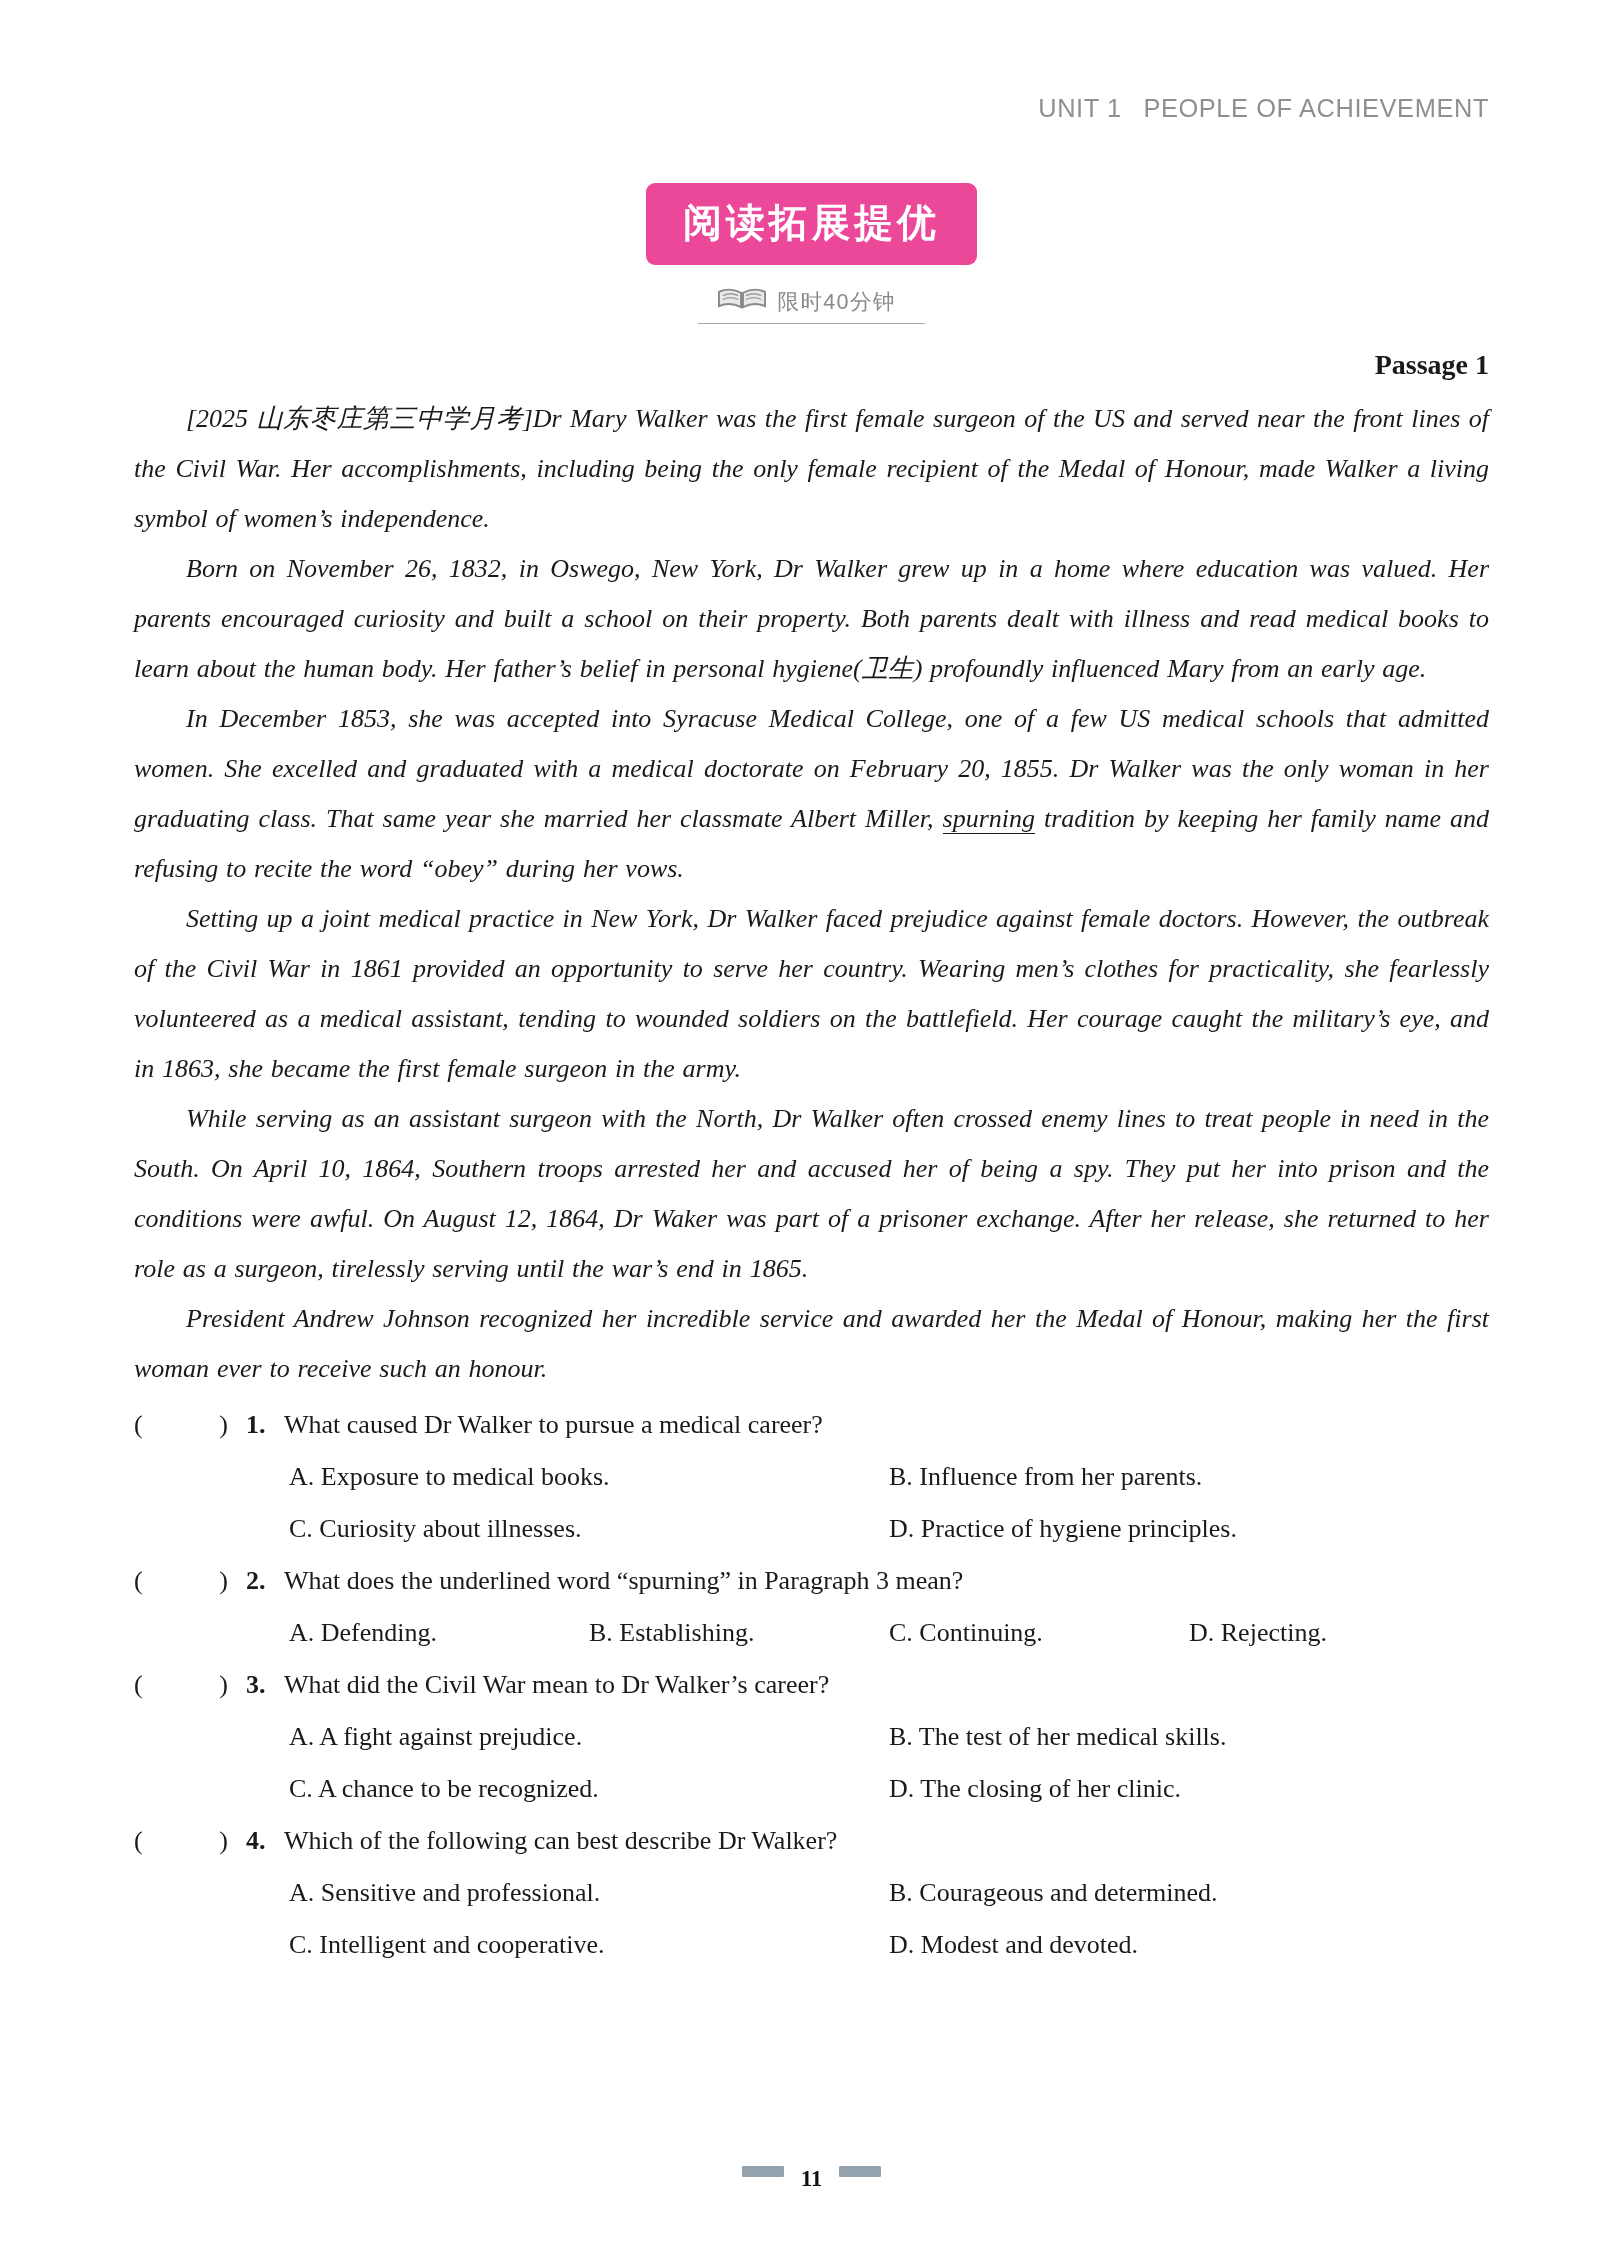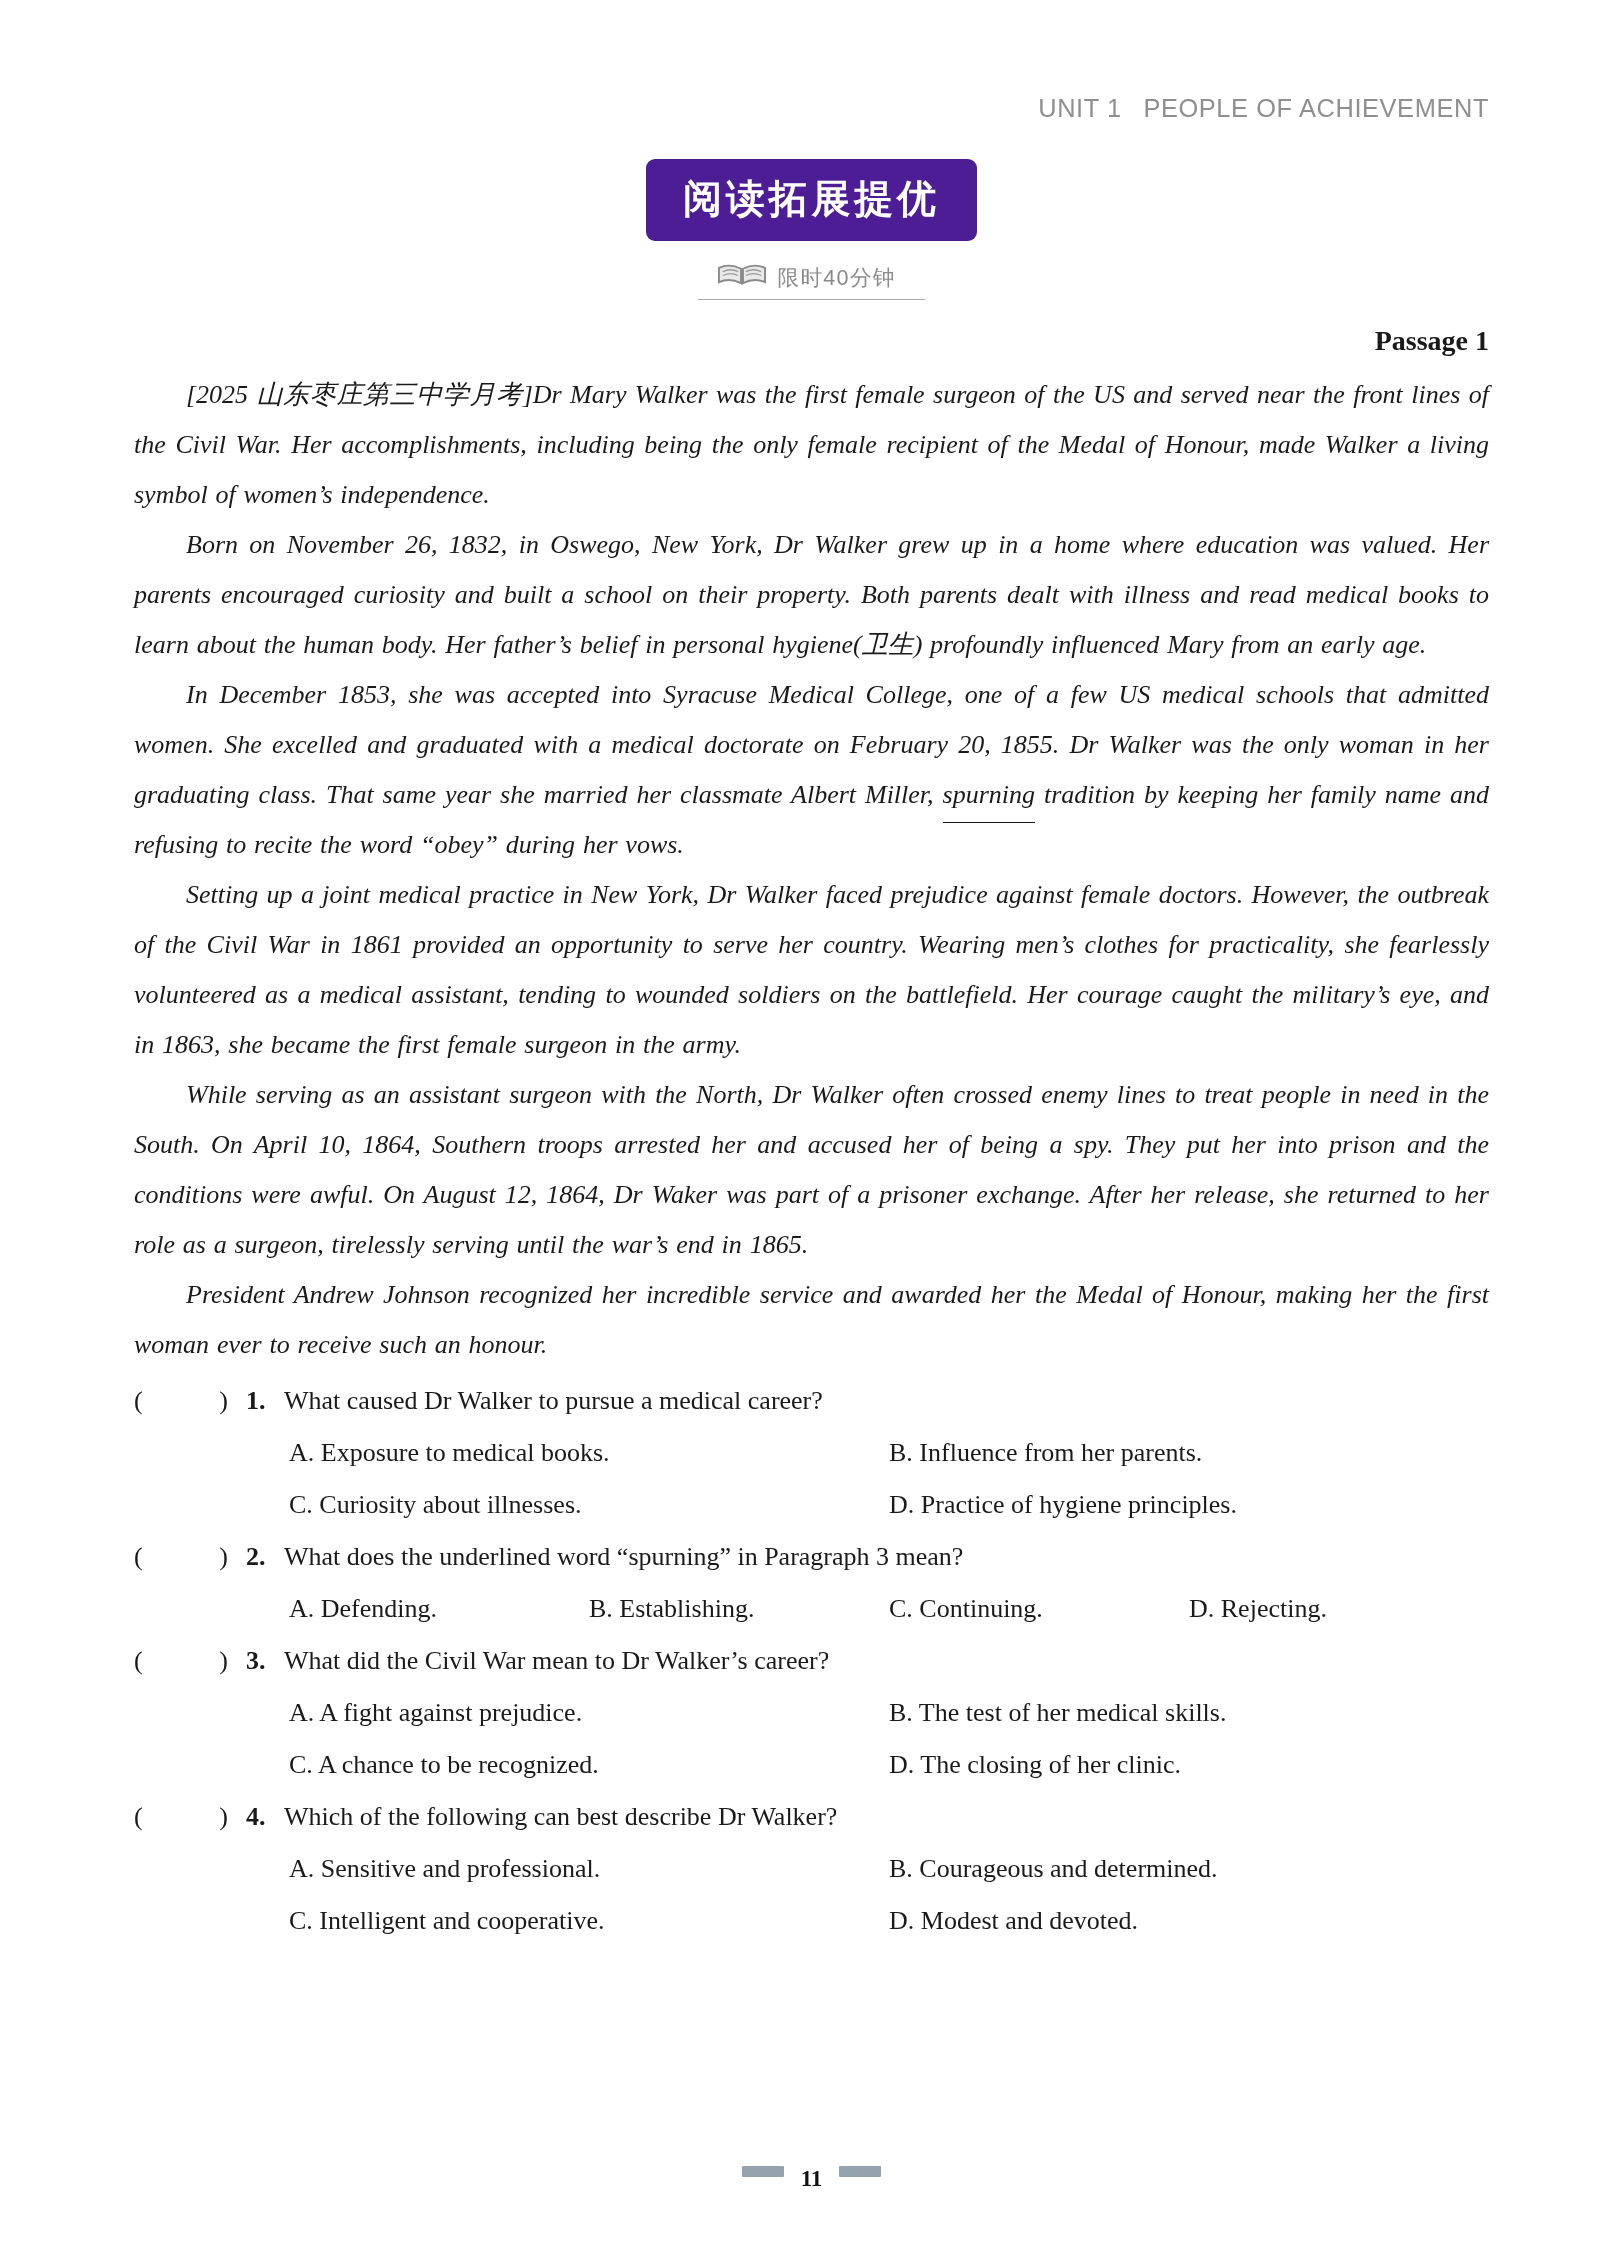--- a/index.html
+++ b/index.html
@@ -35,28 +35,29 @@
     gap: 21.6px;
     align-items: flex-end;
   }
   
   .title-box-wrap {
     padding-top: 159px;
     text-align: center;
   }
   .title-box {
     display: inline-block;
-    background: #4c1d95;
+    background: #ec4899;
     color: #ffffff;
     font-family: "Liberation Sans", sans-serif;
     font-weight: bold;
     font-size: 39px;
     letter-spacing: 3.8px;
     padding: 12.7px 37px 15.3px 37px;
     border-radius: 9px;
+    margin-top: 24px;
   }
   
   .time-limit-wrap {
     margin-top: 21.6px;
     text-align: center;
   }
   .time-limit {
     display: inline-flex;
     align-items: center;
     gap: 10.2px;
@@ -83,21 +84,21 @@
   .para {
     margin: 0;
     font-size: 26px;
     line-height: 50px;
     text-align: justify;
     text-indent: 2em;
     word-spacing: 1.3px;
   }
   .u {
     border-bottom: 1.9px solid #1a1a1a;
-    padding-bottom: 13px;
+    padding-bottom: 0;
   }
   
   .questions {
     margin-top: 5.1px;
   }
   .question { margin: 0; }
   .q-row {
     display: flex;
     align-items: baseline;
     font-size: 26px;

